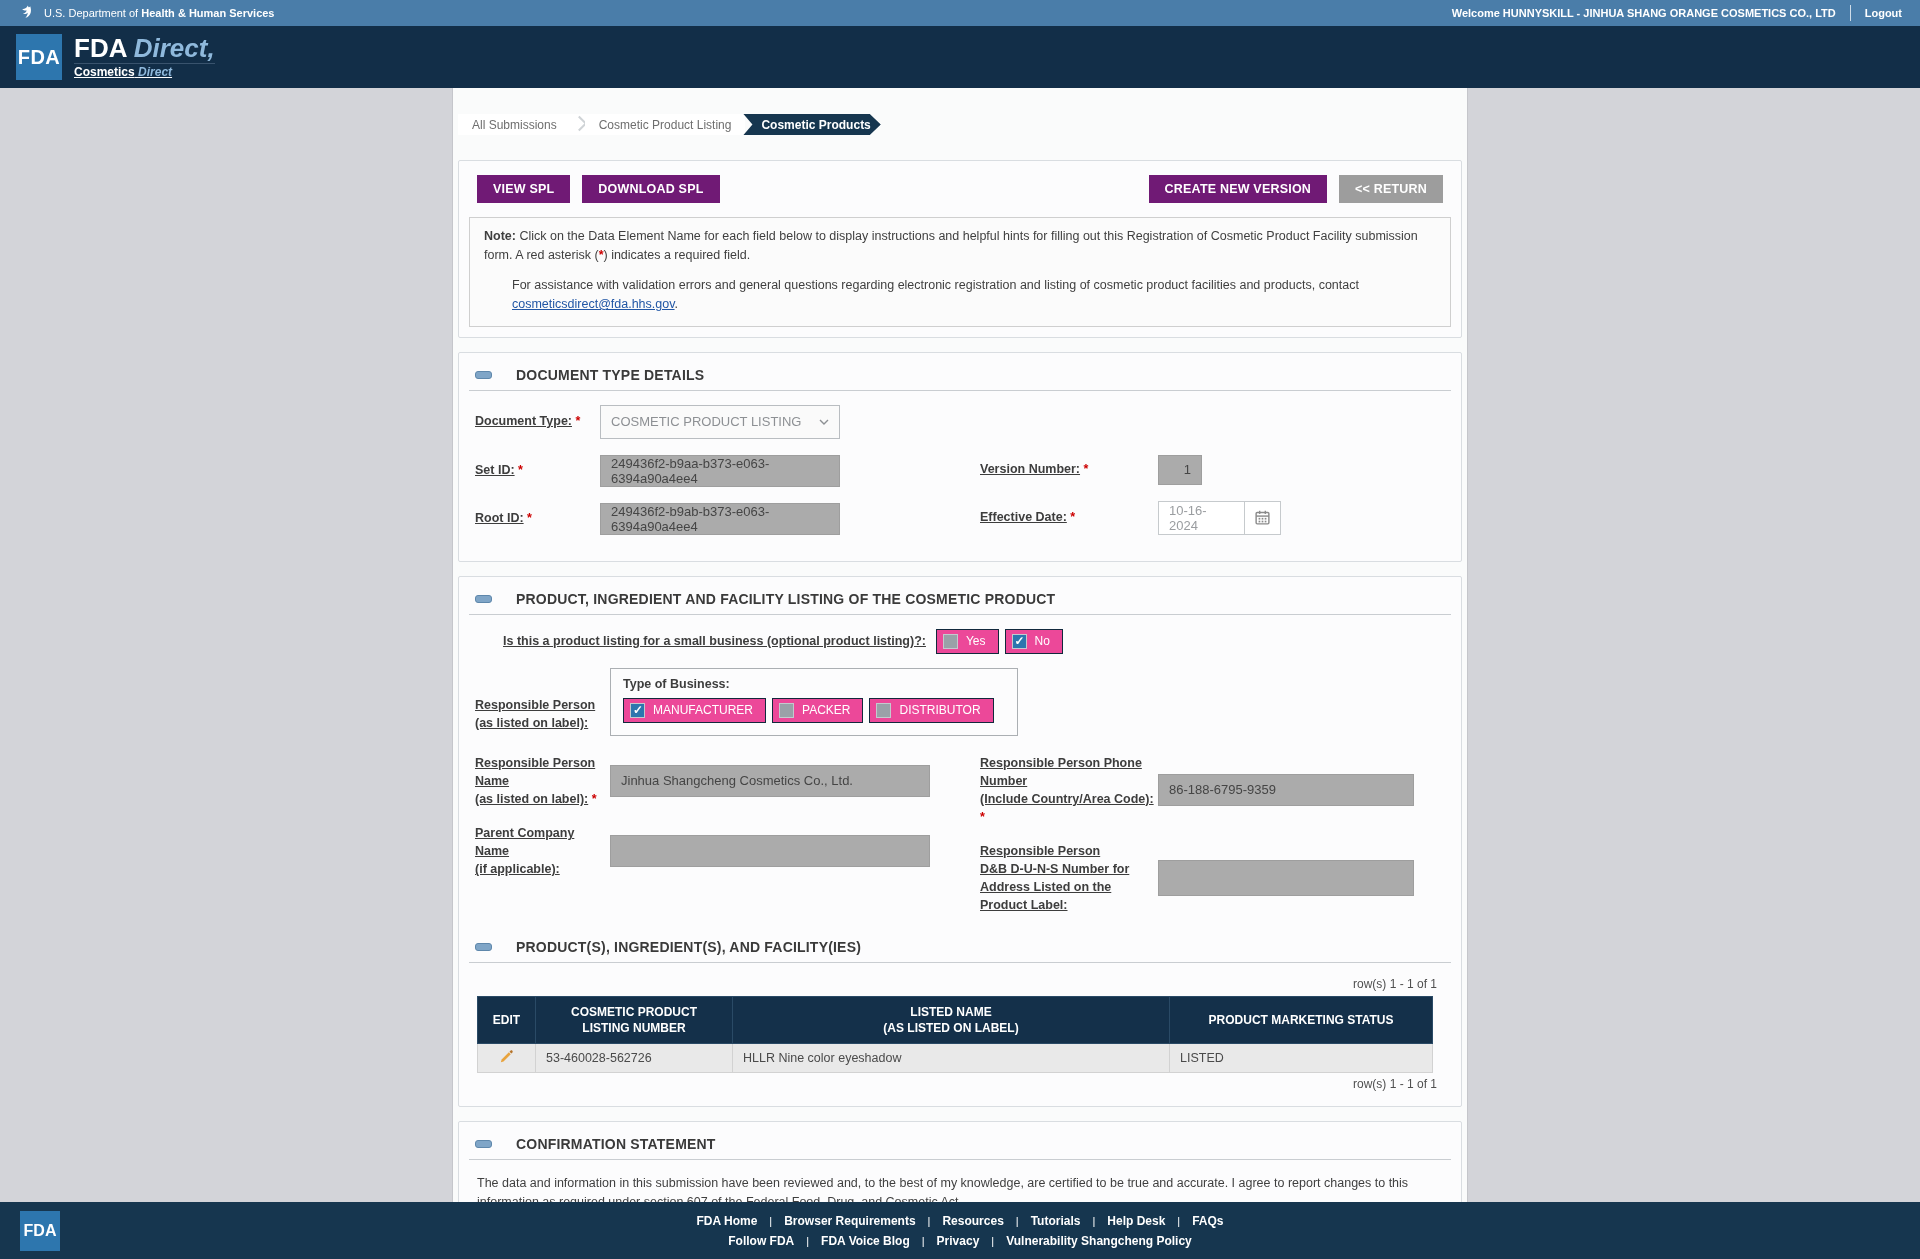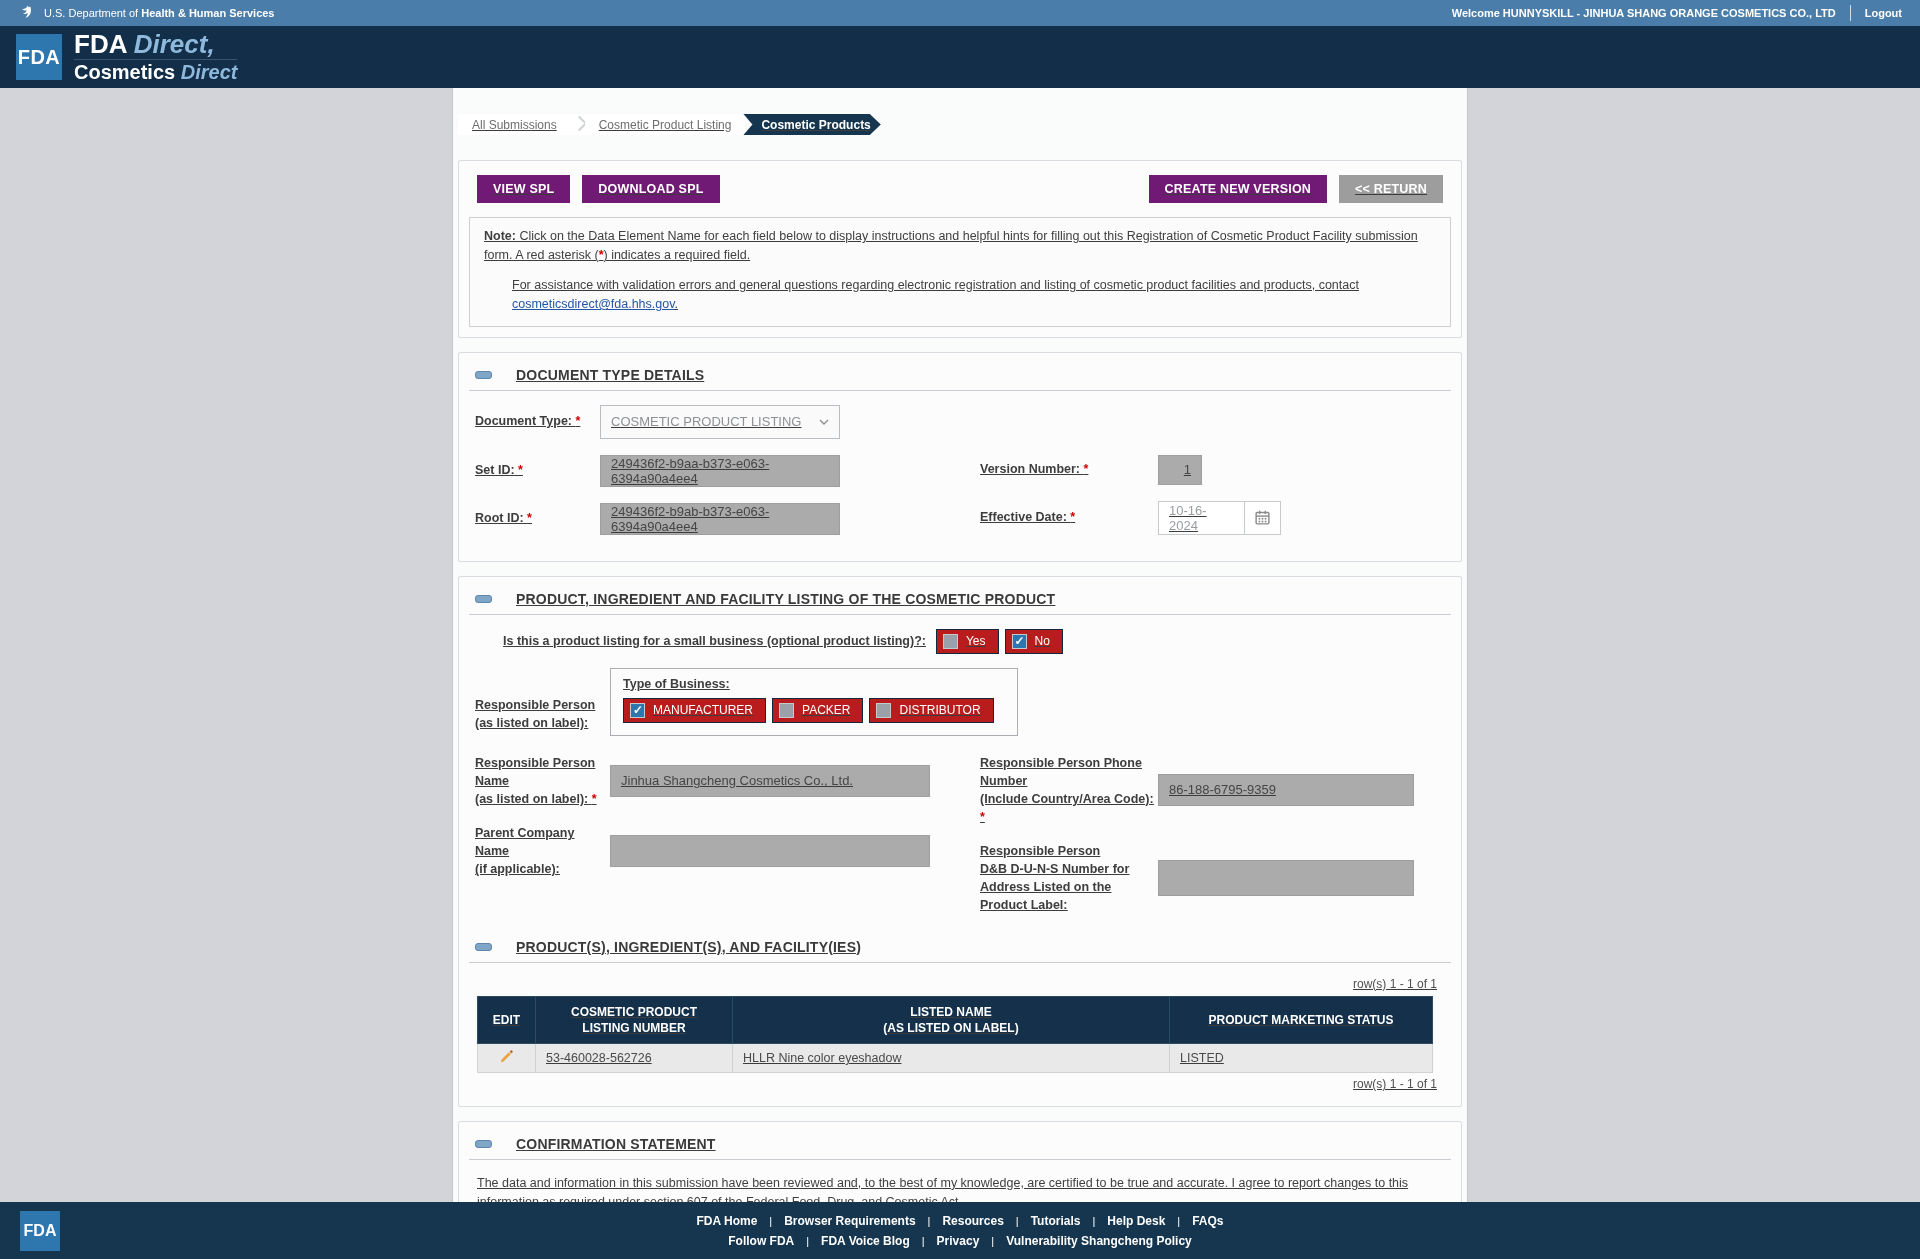--- a/index.html
+++ b/index.html
@@ -29,25 +29,25 @@
   }
   .fda-logo-box {
     width:46px; height:46px; background:#2D76AE; color:#fff;
     font-weight:bold; font-size:20px; display:flex; align-items:center; justify-content:center;
     letter-spacing:0.5px;
   }
   .brand-titles { display:flex; flex-direction:column; line-height:1.05; }
   .brand-line1 { font-size:26px; color:#fff; font-weight:bold; border-bottom:1px solid #3d5possible; }
   .brand-line1, .brand-line2 { white-space:nowrap; }
   .brand-line1 { border-bottom:1px solid #39536d; padding-bottom:1px; }
-  .brand-line2 { font-size:20px; color:#fff; font-weight:bold; padding-top:2px; }
+  .brand-line2 { font-size:12px; color:#fff; font-weight:bold; padding-top:2px;text-decoration:underline; }
   .brand-accent { color:#8FB9DC; font-style:italic; font-weight:600; }
 
   
-  .page { height:1114px; background:#D3D4D9; overflow:hidden;text-decoration:underline; }
+  .page { height:1114px; background:#D3D4D9; overflow:hidden; }
   .content-col {
     width:1016px; margin:0 auto; background:#FAFBFB; height:100%;
     padding:26px 5px 20px 5px; border-left:1px solid #c5c6cb; border-right:1px solid #c5c6cb;
   }
 
   
   .breadcrumb { display:flex; align-items:stretch; height:21px; margin:0 0 25px 0; font-size:12px; }
   .crumb {
     background:#fff; color:#6e6e6e; display:flex; align-items:center;
     padding:0 14px; cursor:pointer; position:relative;
@@ -125,21 +125,21 @@
     background:#fff; border:1px solid #C6CACD; height:34px; width:87px;
     display:flex; align-items:center; padding:0 10px; font-size:13px; color:#9A9DA0;
   }
   .cal-btn {
     width:36px; height:34px; border:1px solid #C6CACD; border-left:none;
     background:#fff; display:flex; align-items:center; justify-content:center; cursor:pointer;
   }
 
   
   .cb-btn {
-    display:inline-flex; align-items:center; gap:8px; background:#b91c1c;
+    display:inline-flex; align-items:center; gap:8px; background:#ec4899;
     color:#fff; font-size:12px; padding:4px 12px 4px 6px; cursor:pointer; border:1px solid #12293d;
   }
   .cb-box { width:15px; height:15px; background:#9AA1A8; border:1px solid #c4c9ce; flex:none; position:relative; }
   .cb-box.checked { background:#2D76AE; }
   .cb-box.checked::after {
     content:"✓"; color:#fff; font-size:12px; font-weight:bold;
     position:absolute; top:-1px; left:2px;
   }
 
   .tob-fieldset {

